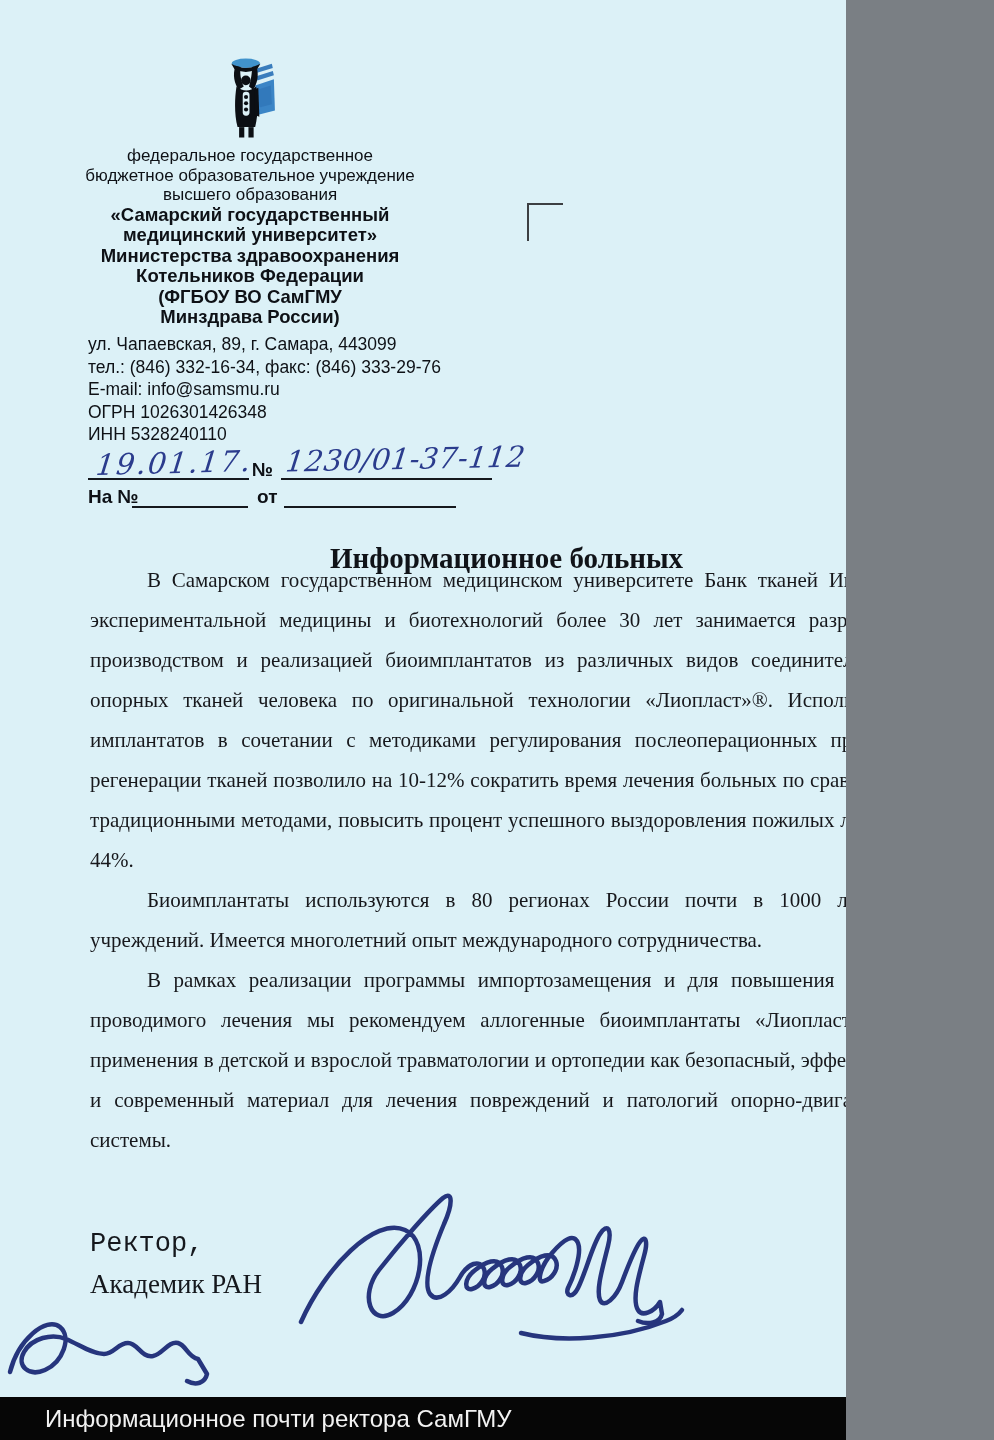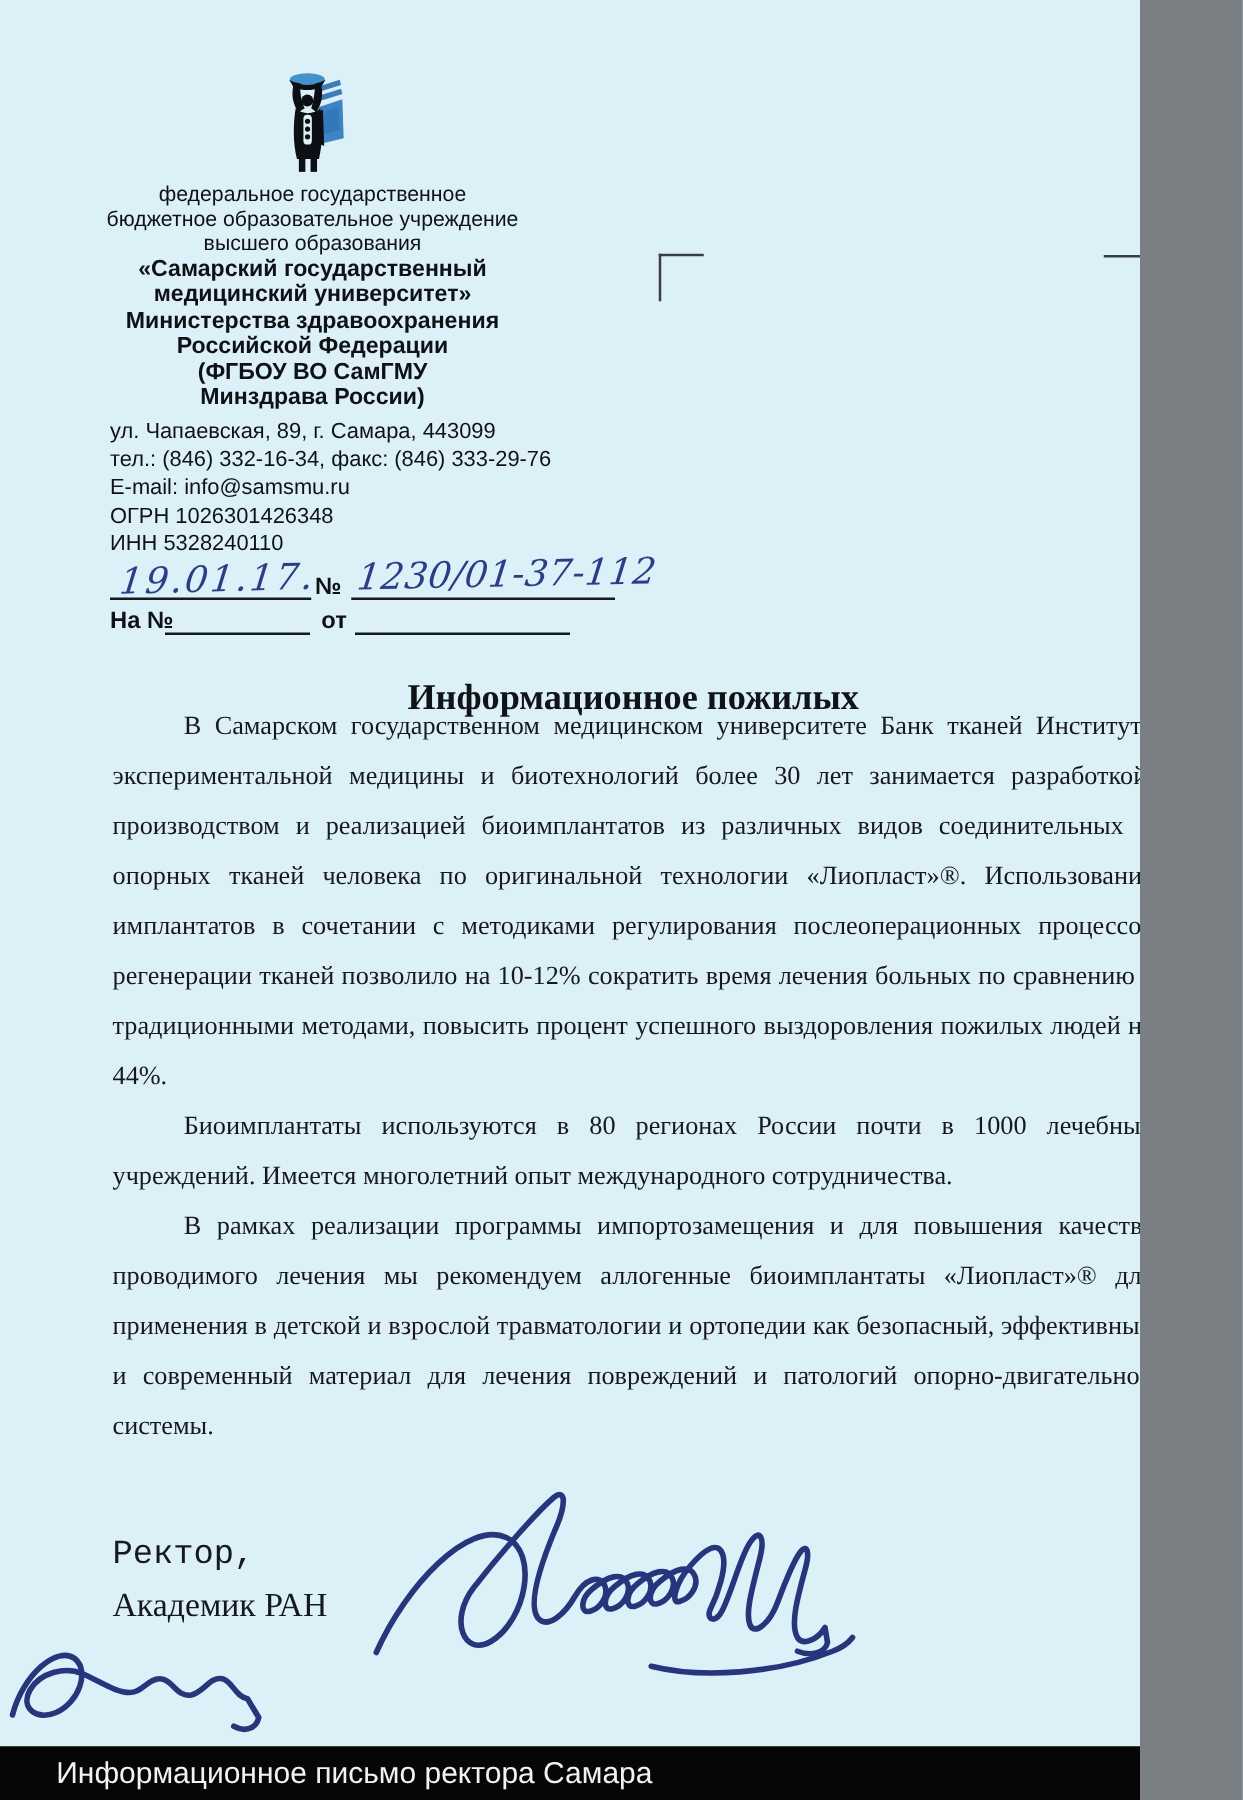--- a/index.html
+++ b/index.html
@@ -1,18 +1,18 @@
 <!DOCTYPE html>
 <html><head>
 <meta charset="utf-8">
 <style>
   * { margin:0; padding:0; box-sizing:border-box; }
   html,body { background:#7a7f84; }
   .page {
-    position:relative; width:912px; height:1440px;
+    position:relative; width:846px; height:1440px;
     background:#dcf1f7; overflow:hidden;
     font-family:"Liberation Serif", serif; color:#15181d;
   }
 
   
   .letterhead {
     position:absolute; left:38px; top:54px; width:424px;
     text-align:center; font-family:"Liberation Sans", sans-serif;
     color:#0e1116;
   }
@@ -116,21 +116,21 @@
         <rect x="15.5" y="70" width="5" height="10" fill="#0c0f14"></rect>
         <rect x="24.5" y="70" width="5" height="10" fill="#0c0f14"></rect>
       </svg>
     </div>
     <div class="org-line">федеральное государственное</div>
     <div class="org-line">бюджетное образовательное учреждение</div>
     <div class="org-line">высшего образования</div>
     <div class="org-bold">«Самарский государственный</div>
     <div class="org-bold">медицинский университет»</div>
     <div class="org-bold">Министерства здравоохранения</div>
-    <div class="org-bold">Российской Федерации</div>
+    <div class="org-bold">Котельников Федерации</div>
     <div class="org-bold">(ФГБОУ  ВО СамГМУ</div>
     <div class="org-bold">Минздрава России)</div>
   </div>
 
   <div class="corner corner-left"></div>
   <div class="corner corner-right"></div>
 
   <div class="contacts">
     <div>ул. Чапаевская, 89, г. Самара, 443099</div>
     <div>тел.: (846) 332-16-34, факс: (846) 333-29-76</div>
@@ -142,21 +142,21 @@
   <span class="handwriting hw-date">19.01.17.</span>
   <span class="uline u-date"></span>
   <span class="ref-label lbl-no">№</span>
   <span class="handwriting hw-num">1230/01-37-112</span>
   <span class="uline u-num"></span>
   <span class="ref-label lbl-na">На №</span>
   <span class="uline u-na"></span>
   <span class="ref-label lbl-ot">от</span>
   <span class="uline u-ot"></span>
 
-  <div class="title">Информационное пожилых</div>
+  <div class="title">Информационное больных</div>
   <div class="body-text">
     <p>В Самарском государственном медицинском университете Банк тканей Института экспериментальной медицины и биотехнологий более 30 лет занимается разработкой, производством и реализацией биоимплантатов из различных видов соединительных и опорных тканей человека по оригинальной технологии «Лиопласт»®. Использование имплантатов в сочетании с методиками регулирования послеоперационных процессов регенерации тканей позволило на 10-12% сократить время лечения больных по сравнению с традиционными методами, повысить процент успешного выздоровления пожилых людей на 44%.</p>
     <p>Биоимплантаты используются в 80 регионах России почти в 1000 лечебных учреждений. Имеется многолетний опыт международного сотрудничества.</p>
     <p>В рамках реализации программы импортозамещения и для повышения качества проводимого лечения мы рекомендуем аллогенные биоимплантаты «Лиопласт»® для применения в детской и взрослой травматологии и ортопедии как безопасный, эффективный и современный материал для лечения повреждений и патологий опорно-двигательной системы.</p>
   </div>
 
   <div class="sig-pos sig-pos1">Ректор,</div>
   <div class="sig-pos sig-pos2">Академик РАН</div>
 
   <svg class="sig-svg" width="425" height="165" viewBox="0 0 425 165">
@@ -210,16 +210,16 @@
              C 80 35, 92 44, 104 44
              C 114 44, 118 33, 128 33
              C 138 33, 141 48, 153 46
              C 163 44, 168 31, 178 33
              C 186 35, 188 47, 198 49
              L 207 64
              C 205 73, 196 76, 187 71" fill="none" stroke="#26357d" stroke-width="4.5" stroke-linecap="round" stroke-linejoin="round"></path>
   </svg>
 
   <div class="caption-bar">
-    <span class="caption-text">Информационное письмо ректора Самара</span>
+    <span class="caption-text">Информационное почти ректора СамГМУ</span>
   </div>
 
 </div>
 
 </body></html>

